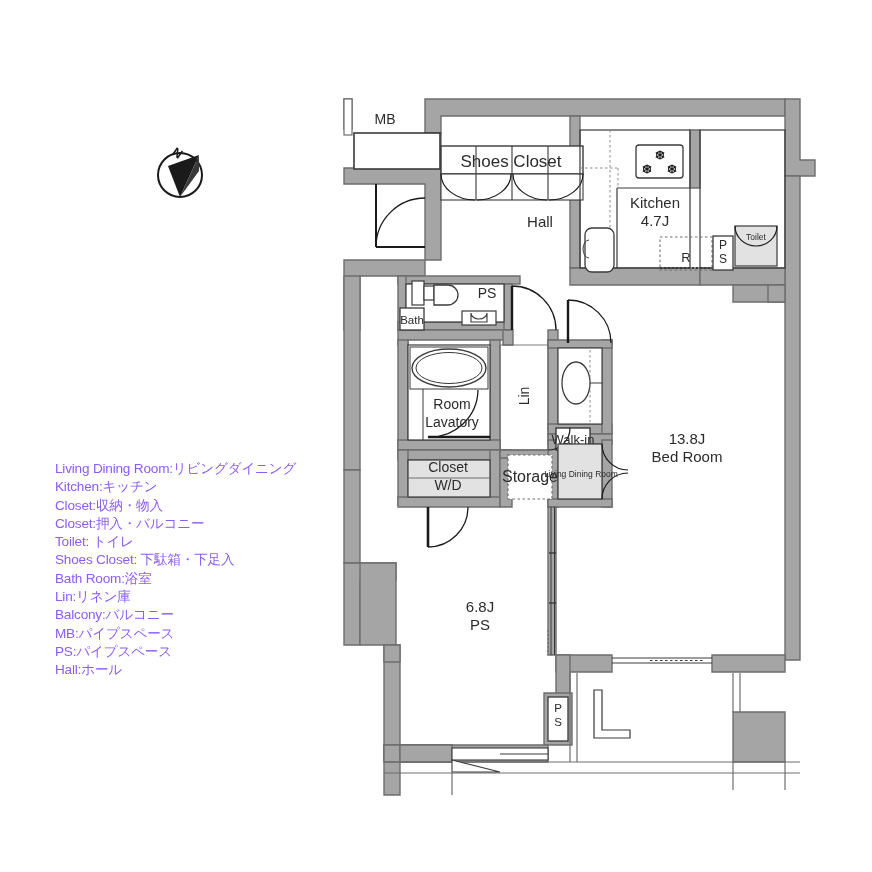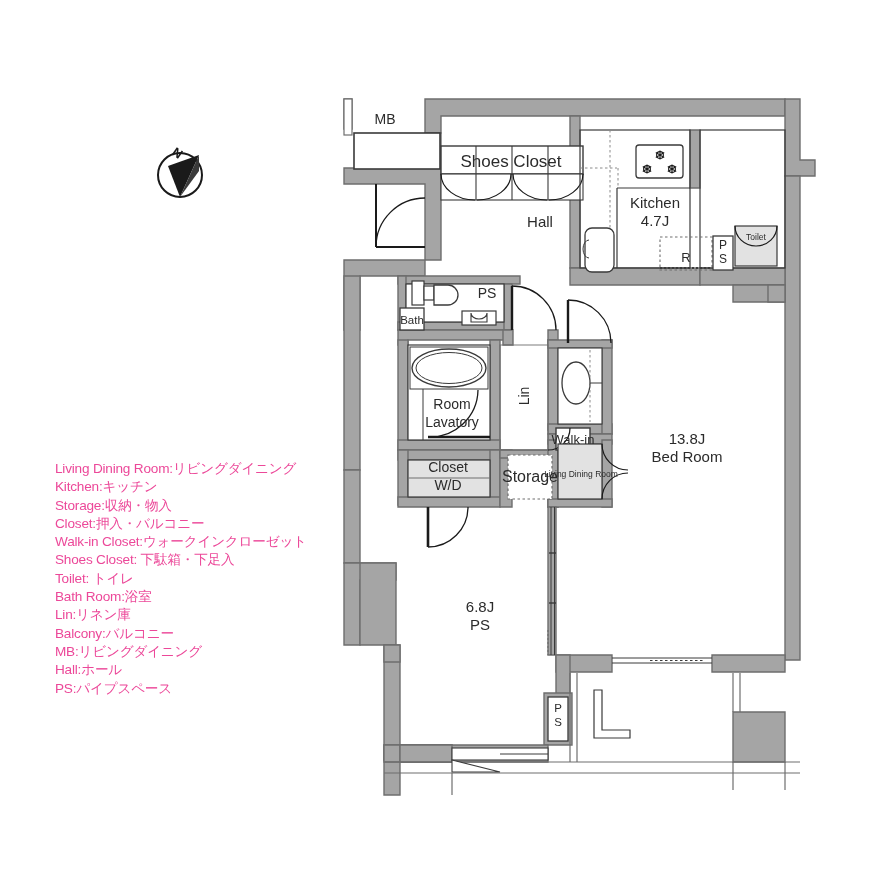--- a/index.html
+++ b/index.html
@@ -24,21 +24,21 @@
     position: absolute;
     left: 0; top: 0;
   }
   .legend {
     position: absolute;
     left: 55px;
     top: 460px;
     width: 300px;
     font-size: 13.6px;
     line-height: 18.3px;
-    color: #ec4899;
+    color: #8b5cf6;
     letter-spacing: -0.2px;
     white-space: nowrap;
   }
   .legend-line {
     display: block;
   }
 </style>
 </head>
 <body>
 
@@ -362,26 +362,25 @@
       <text x="558" y="712" font-size="11.5">P</text>
       <text x="558" y="726" font-size="11.5">S</text>
       <text x="658" y="724" font-size="14"></text>
     </g>
 
   </svg>
 
   <div class="legend" id="legend-container">
       <span class="legend-line">Living Dining Room:リビングダイニング</span>
       <span class="legend-line">Kitchen:キッチン</span>
-      <span class="legend-line">Storage:収納・物入</span>
+      <span class="legend-line">Closet:収納・物入</span>
       <span class="legend-line">Closet:押入・バルコニー</span>
-      <span class="legend-line">Walk-in Closet:ウォークインクローゼット</span>
+      <span class="legend-line">Toilet: トイレ</span>
       <span class="legend-line">Shoes Closet: 下駄箱・下足入</span>
-      <span class="legend-line">Toilet: トイレ</span>
       <span class="legend-line">Bath Room:浴室</span>
       <span class="legend-line">Lin:リネン庫</span>
       <span class="legend-line">Balcony:バルコニー</span>
-      <span class="legend-line">MB:リビングダイニング</span>
+      <span class="legend-line">MB:パイプスペース</span>
+      <span class="legend-line">PS:パイプスペース</span>
       <span class="legend-line">Hall:ホール</span>
-      <span class="legend-line">PS:パイプスペース</span>
     </div>
 
 </div>
 
 </body></html>

